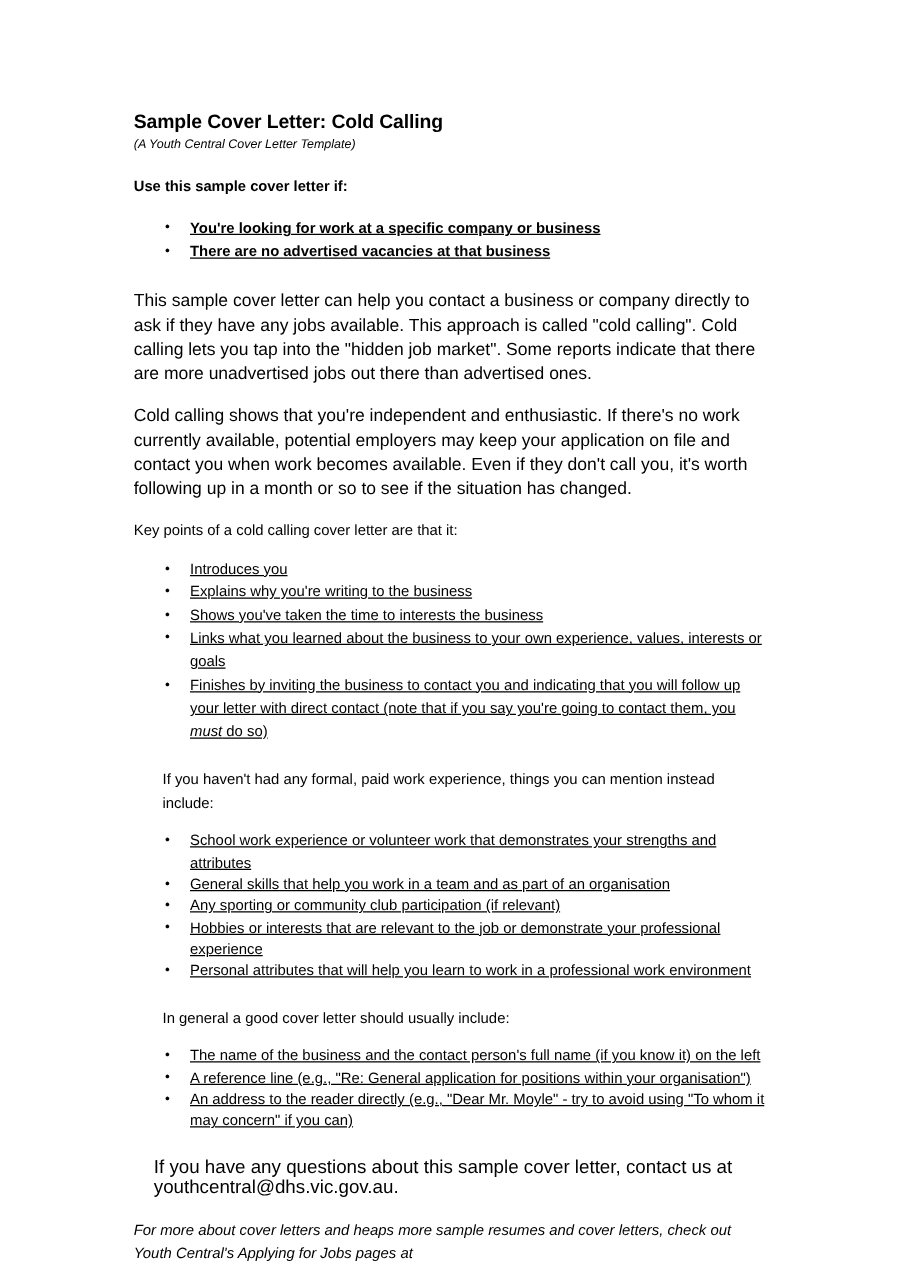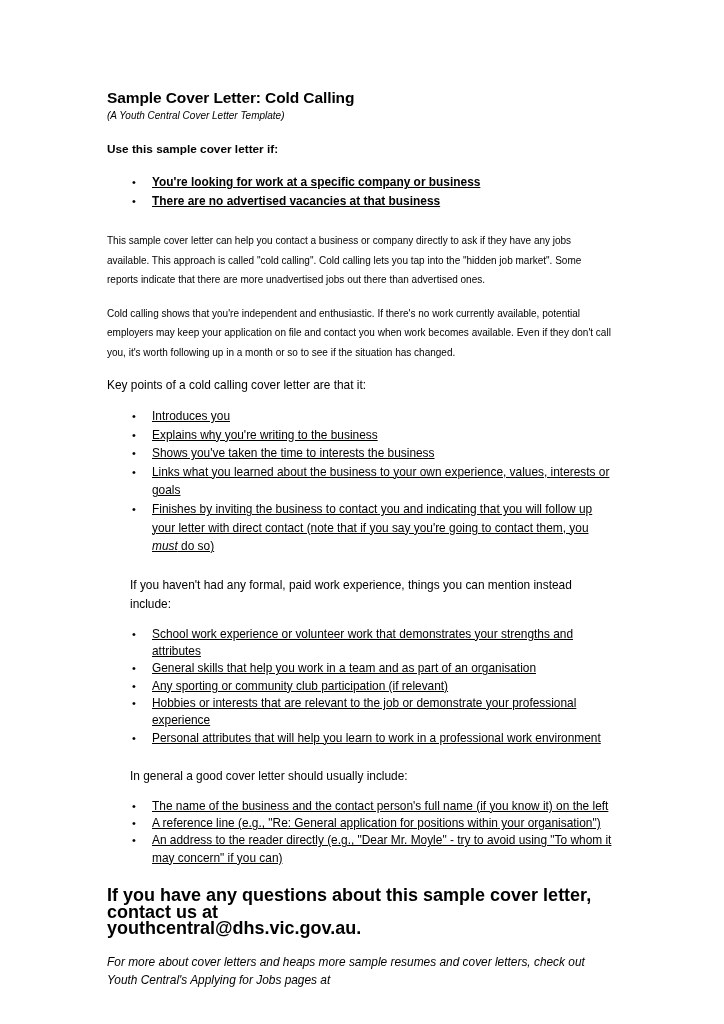--- a/index.html
+++ b/index.html
@@ -37,21 +37,21 @@
     margin: 0 0 19px 0;
     line-height: 1.25;
   }
   .lead-bold {
     font-size: 11.8px;
     font-weight: bold;
     margin: 0 0 16px 0;
     line-height: 1.3;
   }
   p.body-para {
-    font-size: 10px;
+    font-size: 14px;
     line-height: 19.3px;
     margin: 0 0 15px 0;
     text-align: left;
   }
   p.body-para.tight {
     margin-bottom: 14px;
   }
   .section-intro {
     font-size: 11.9px;
     line-height: 19px;
@@ -93,24 +93,24 @@
     line-height: 17.3px;
   }
   ul.bullets.compact li::before {
     line-height: 17.3px;
   }
   .italic-word {
     font-style: italic;
     margin-top: 13px;
   }
   .closing-bold {
-    font-size: 18px;
-    font-weight: bold;
+    font-size: 15px;
+    font-weight: normal;
     line-height: 16.5px;
-    margin: 0 0 16px 0;
+    margin: 0 0 16px 16px;
   }
   .closing-bold .line2 {
     display: block;
   }
   p.italic-note {
     font-size: 11.9px;
     font-style: italic;
     line-height: 18.5px;
     margin: 0 0 15px 0;
   }

